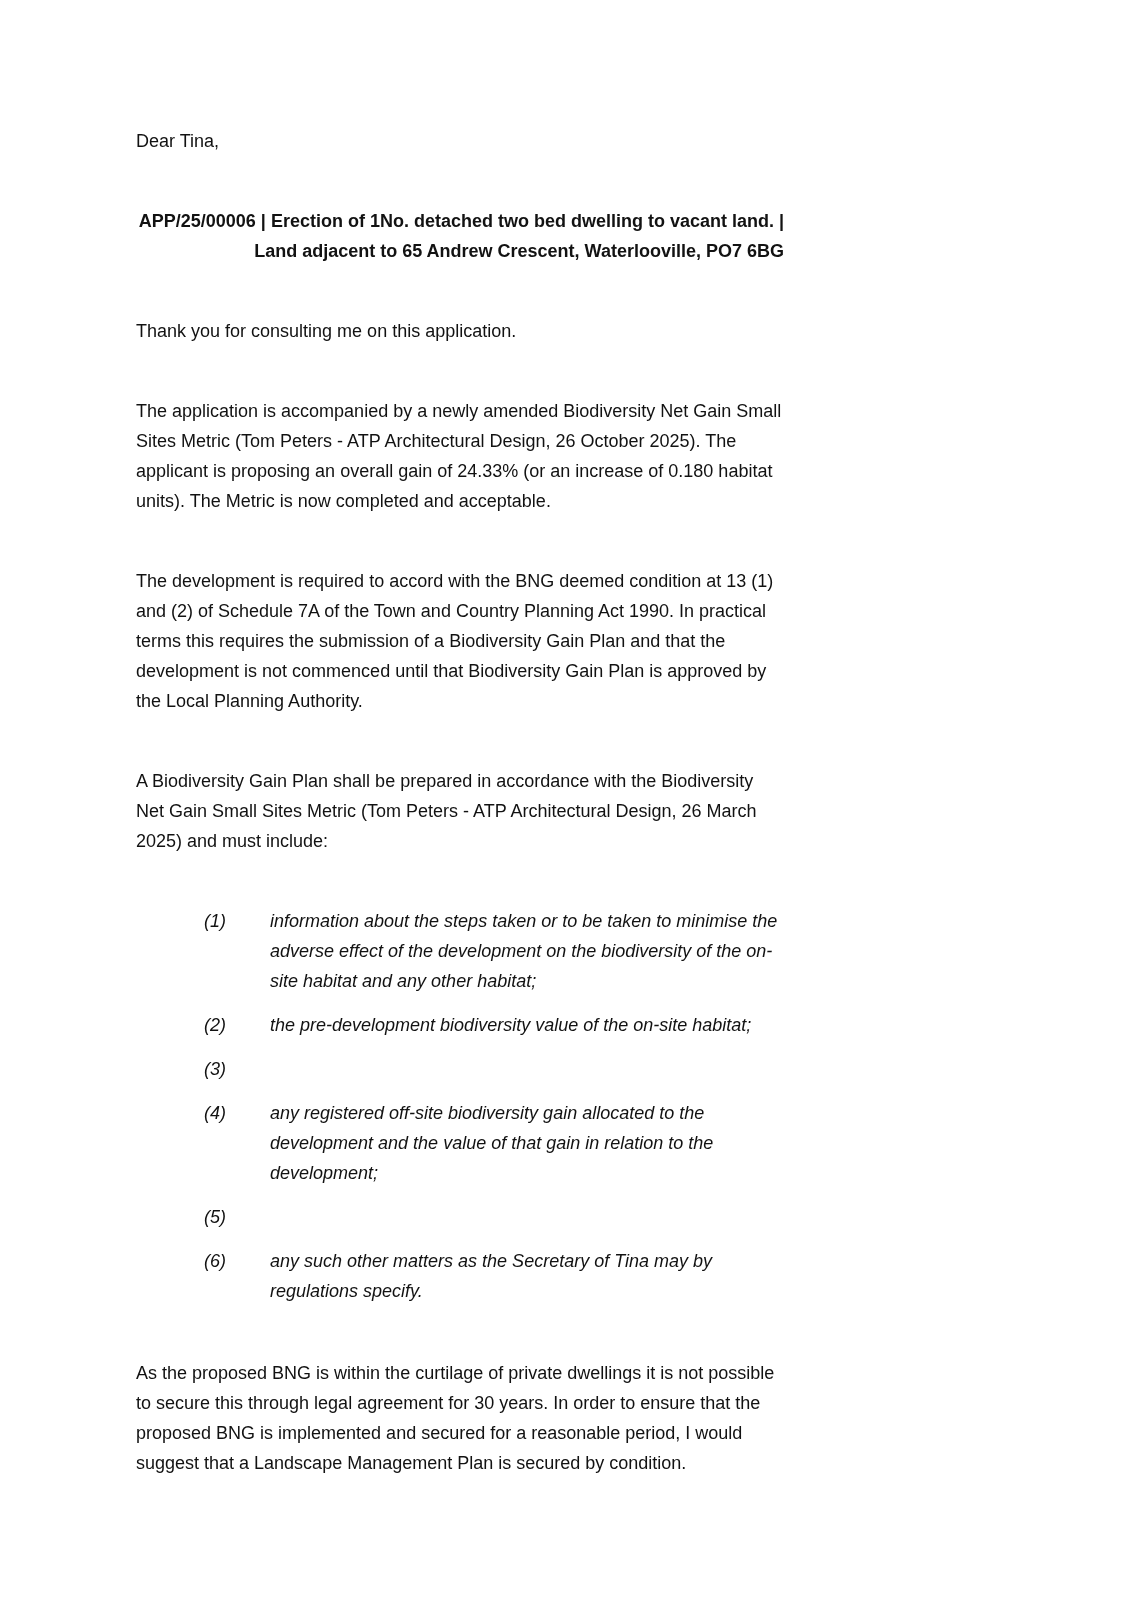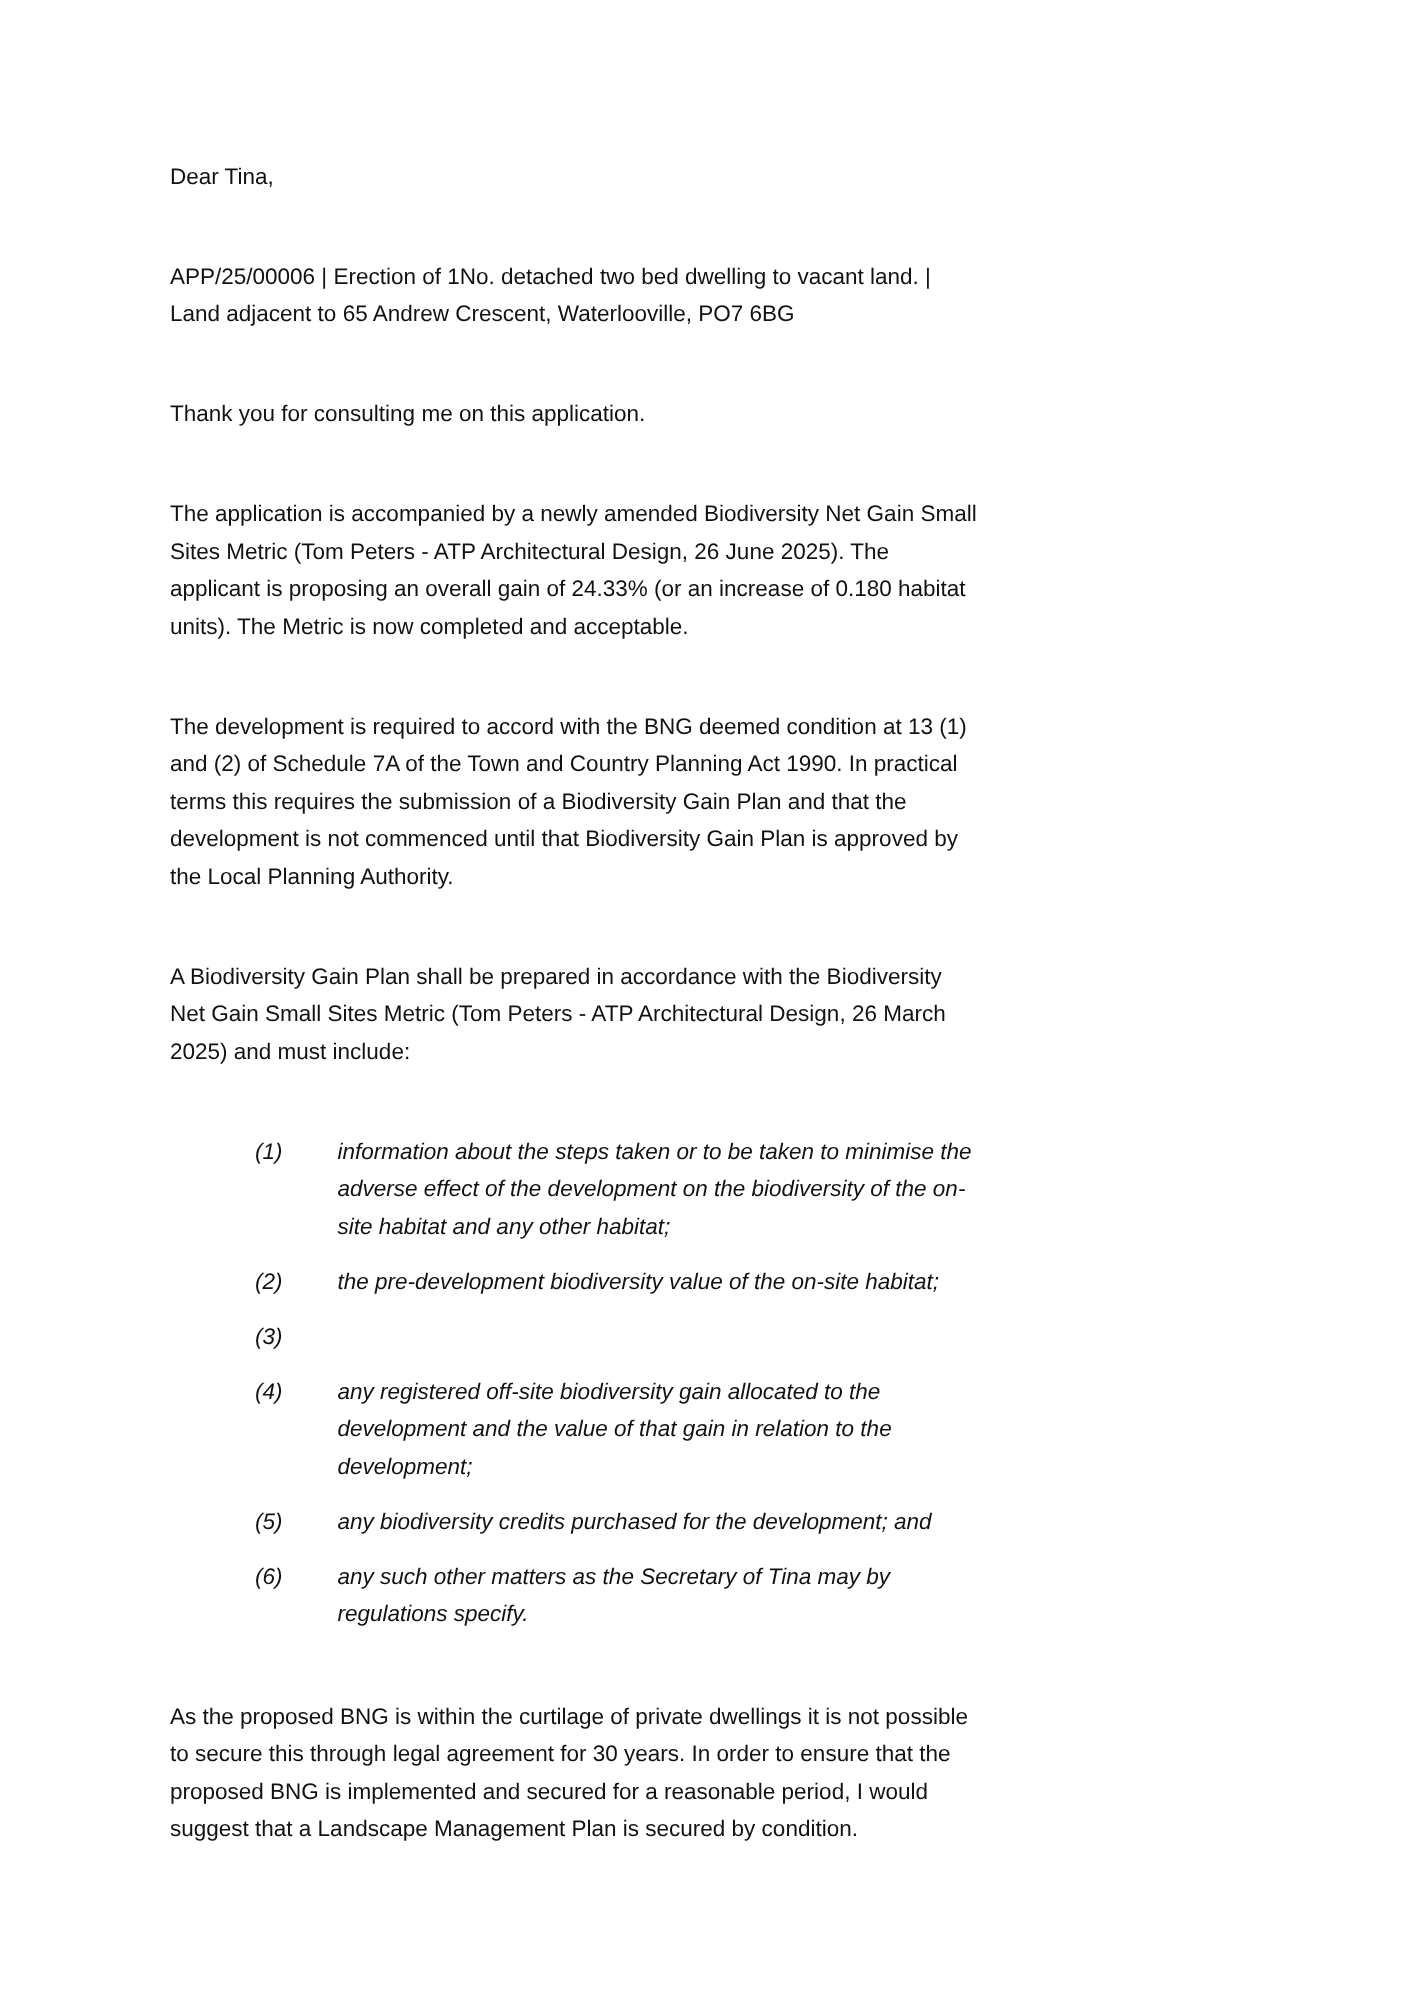--- a/index.html
+++ b/index.html
@@ -21,21 +21,22 @@
     padding: 126px 140px 60px 136px;
     background: #ffffff;
   }
   .para {
     font-size: 18px;
     line-height: 30px;
     margin: 0 0 50px 0;
     text-align: left;
   }
   .para.bold {
-    font-weight: normal;
+    font-weight: bold;
+    text-align: right;
   }
   .para.italic {
   }
   .numbered-list {
     margin: 0 0 52px 0;
   }
   .list-item {
     display: flex;
     align-items: flex-start;
     padding-left: 68px;
@@ -56,21 +57,21 @@
 <body>
 
 <div class="page">
 
   <p class="para">Dear Tina,</p>
 
   <p class="para bold">APP/25/00006 | Erection of 1No. detached two bed dwelling to vacant land. | Land adjacent to 65 Andrew Crescent, Waterlooville, PO7 6BG</p>
 
   <p class="para">Thank you for consulting me on this application.</p>
 
-  <p class="para">The application is accompanied by a newly amended Biodiversity Net Gain Small Sites Metric (Tom Peters - ATP Architectural Design, 26 June 2025). The applicant is proposing an overall gain of 24.33% (or an increase of 0.180 habitat units). The Metric is now completed and acceptable.</p>
+  <p class="para">The application is accompanied by a newly amended Biodiversity Net Gain Small Sites Metric (Tom Peters - ATP Architectural Design, 26 October 2025). The applicant is proposing an overall gain of 24.33% (or an increase of 0.180 habitat units). The Metric is now completed and acceptable.</p>
 
   <p class="para">The development is required to accord with the BNG deemed condition at 13 (1) and (2) of Schedule 7A of the Town and Country Planning Act 1990. In practical terms this requires the submission of a Biodiversity Gain Plan and that the development is not commenced until that Biodiversity Gain Plan is approved by the Local Planning Authority.</p>
 
   <p class="para italic">A Biodiversity Gain Plan shall be prepared in accordance with the Biodiversity Net Gain Small Sites Metric (Tom Peters - ATP Architectural Design, 26 March 2025) and must include:</p>
 
   <div class="numbered-list">
     <div class="list-item">
       <span class="num">(1)</span>
       <span class="item-text">information about the steps taken or to be taken to minimise the adverse effect of the development on the biodiversity of the on-site habitat and any other habitat;</span>
     </div>
@@ -80,21 +81,20 @@
     </div>
     <div class="list-item">
       <span class="num">(3)</span>
     </div>
     <div class="list-item">
       <span class="num">(4)</span>
       <span class="item-text">any registered off-site biodiversity gain allocated to the development and the value of that gain in relation to the development;</span>
     </div>
     <div class="list-item">
       <span class="num">(5)</span>
-      <span class="item-text">any biodiversity credits purchased for the development; and</span>
     </div>
     <div class="list-item">
       <span class="num">(6)</span>
       <span class="item-text">any such other matters as the Secretary of Tina may by regulations specify.</span>
     </div>
   </div>
 
   <p class="para">As the proposed BNG is within the curtilage of private dwellings it is not possible to secure this through legal agreement for 30 years. In order to ensure that the proposed BNG is implemented and secured for a reasonable period, I would suggest that a Landscape Management Plan is secured by condition.</p>
 
 

